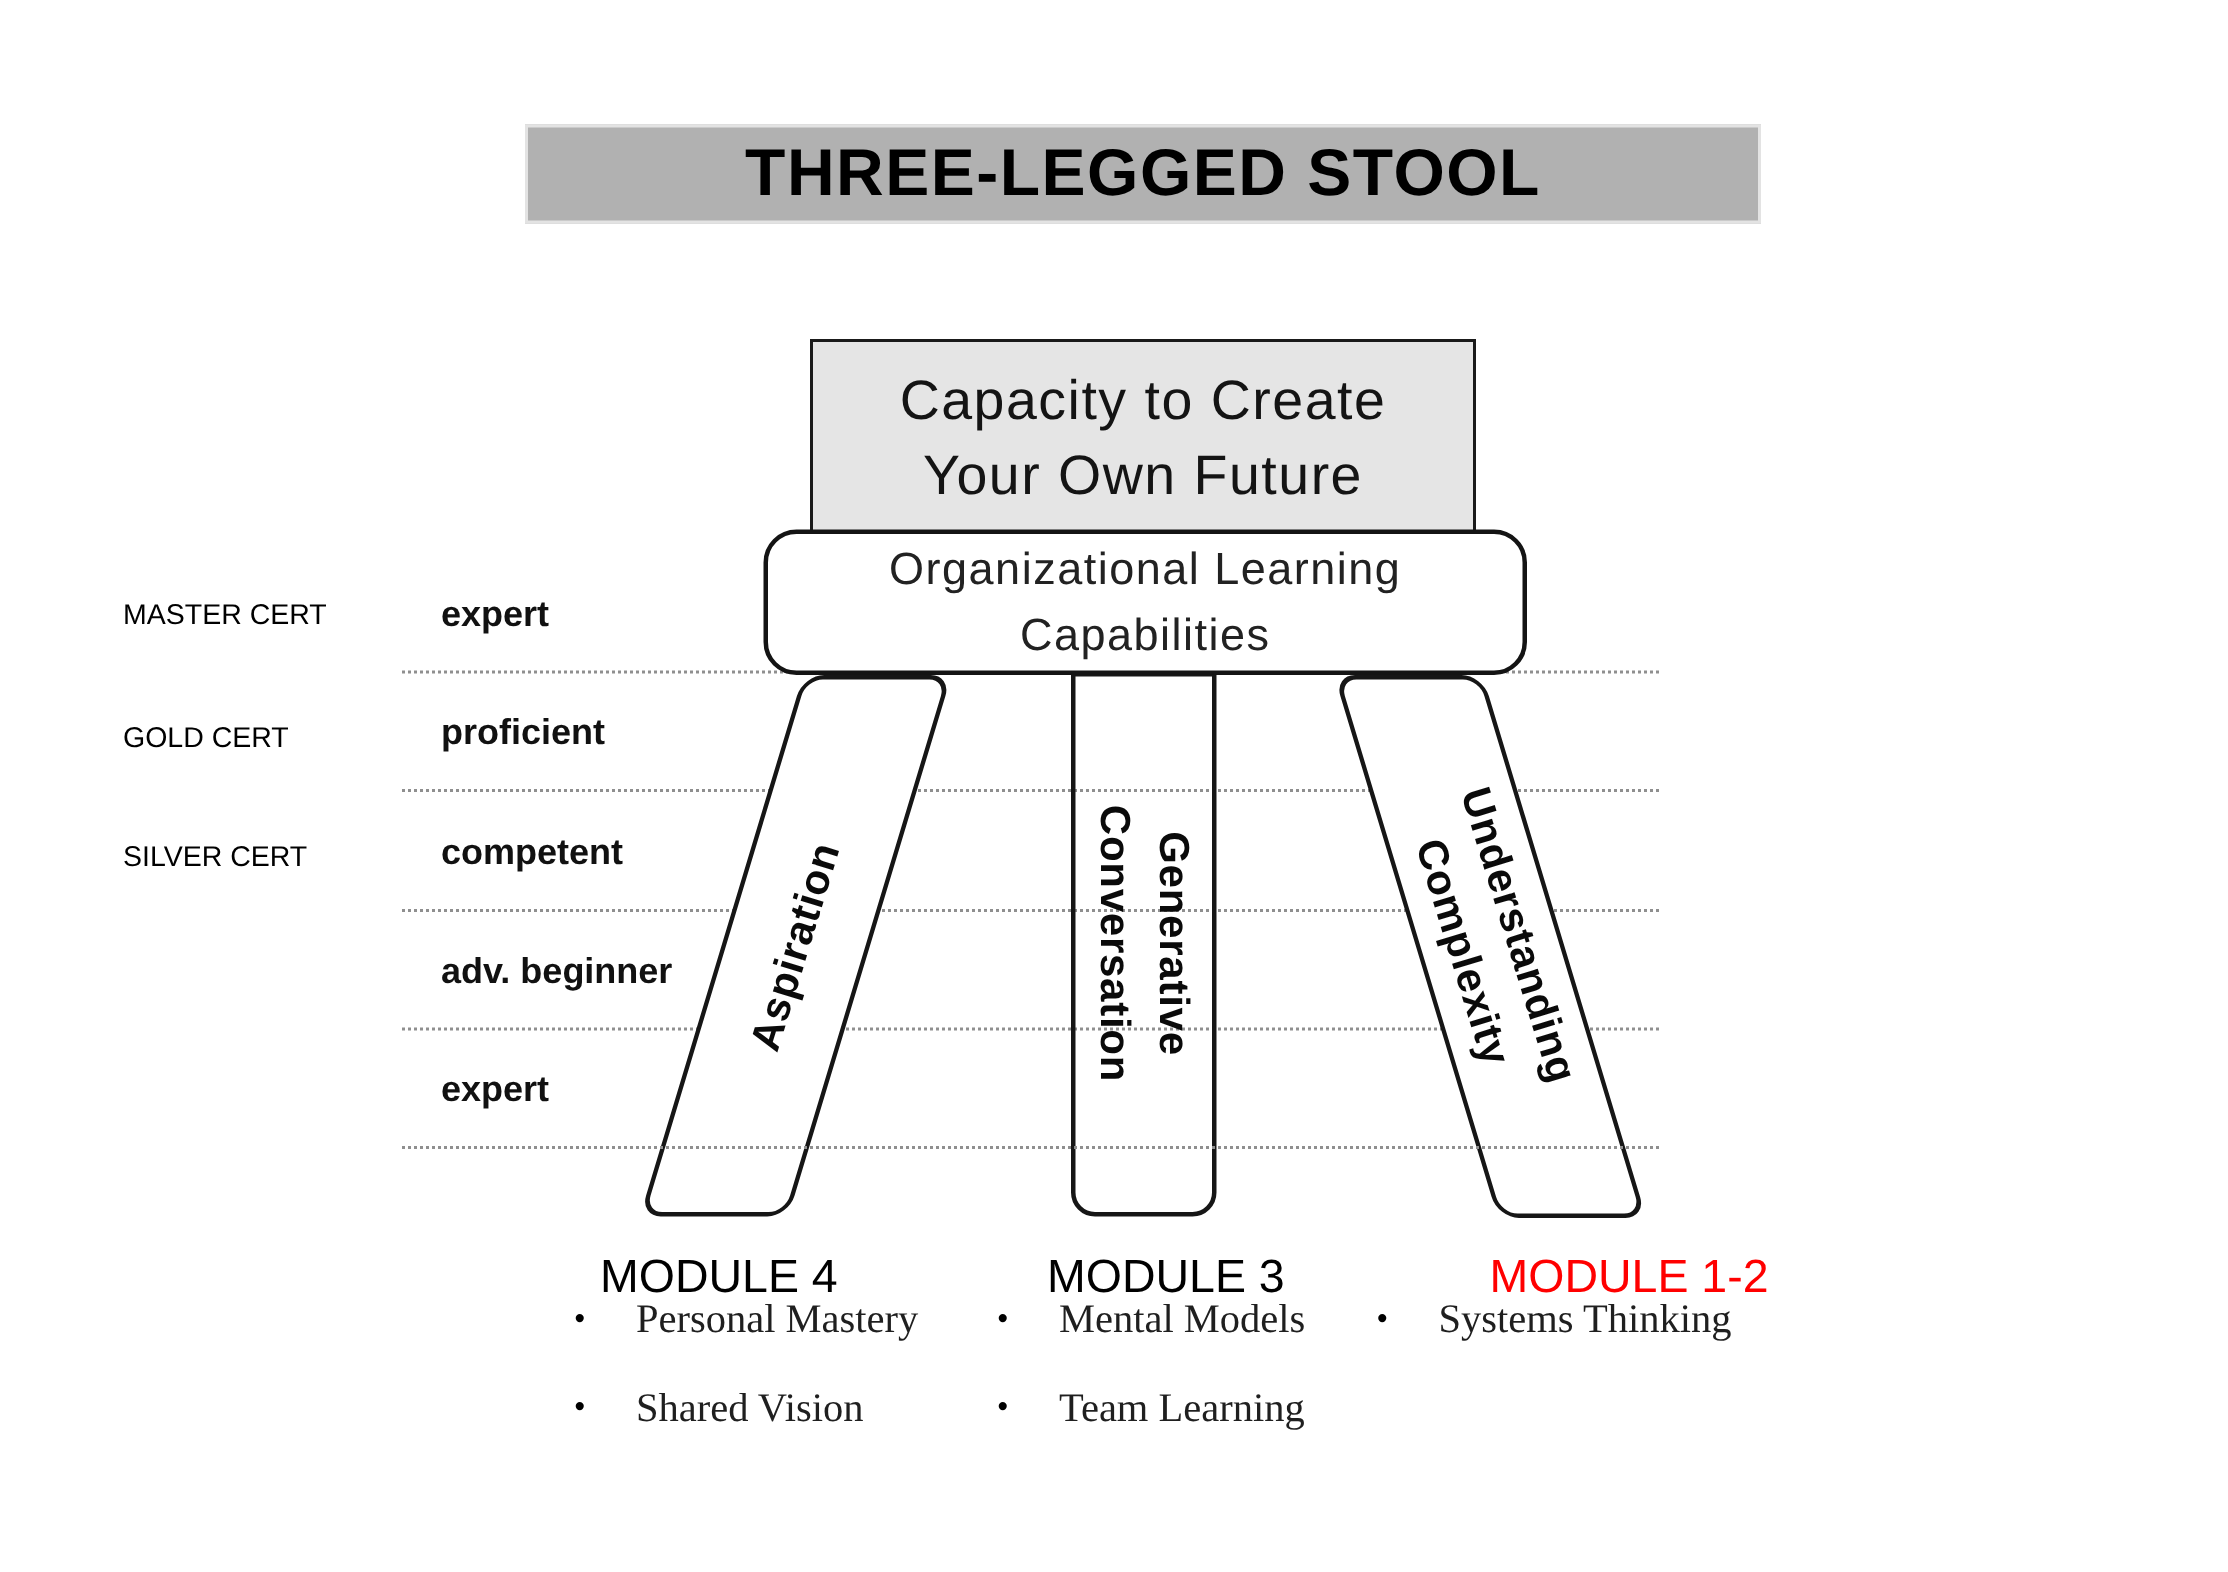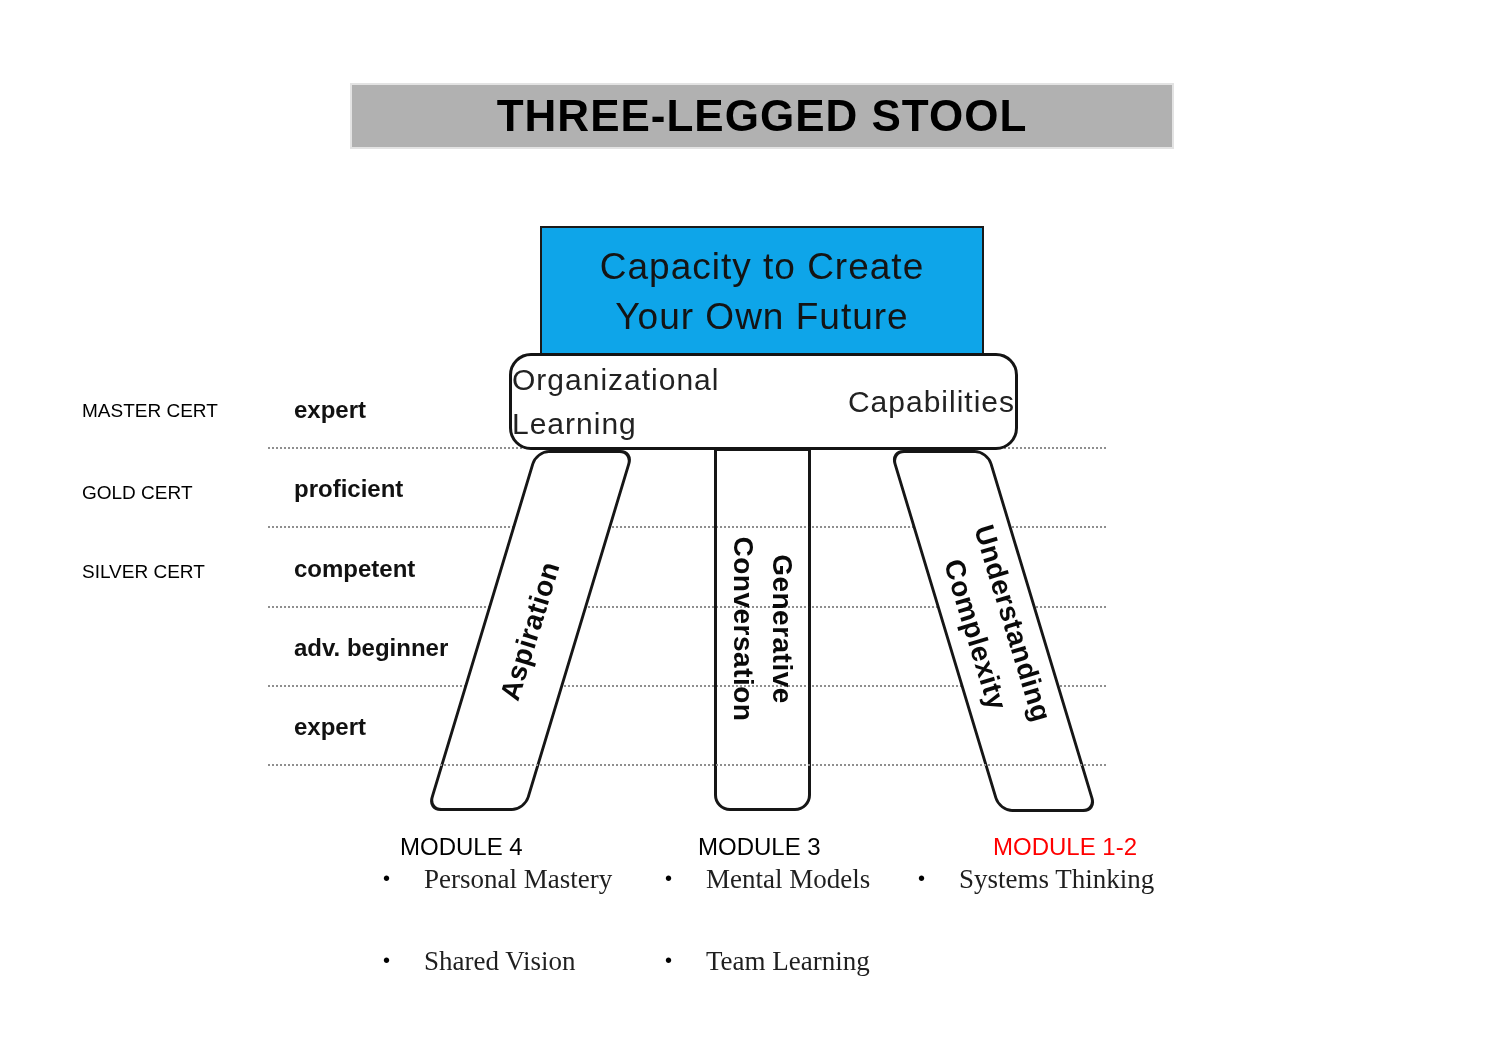--- a/index.html
+++ b/index.html
@@ -44,28 +44,28 @@
     color:#0a0a0a;
   }
   .leg-label div { white-space:nowrap; }
   .lab-aspiration    { left:530px; top:612px; transform:translate(-50%,-50%) rotate(-73deg); }
   .lab-generative    { left:763px; top:610px; transform:translate(-50%,-50%) rotate(90deg); }
   .lab-understanding { left:994px; top:610px; transform:translate(-50%,-50%) rotate(73deg); }
 
   
   .seat-box {
     position:absolute; left:540px; top:207px; width:444px; height:131px;
-    background:#0ea5e9; border:2px solid #1a1a1a; box-sizing:border-box; z-index:5;
+    background:#e5e5e5; border:2px solid #1a1a1a; box-sizing:border-box; z-index:5;
     display:flex; flex-direction:column; align-items:center; justify-content:center;
     font-size:37px; letter-spacing:1px; line-height:1.35; color:#141414;
   }
   .olc-box {
     position:absolute; left:509px; top:334px; width:509px; height:97px;
     background:#fff; border:3px solid #141414; border-radius:22px; box-sizing:border-box;
-    z-index:6; display:flex; flex-direction:row; align-items:center; justify-content:center;
+    z-index:6; display:flex; flex-direction:column; align-items:center; justify-content:center;
     font-size:30px; letter-spacing:1px; line-height:1.45; color:#222;
   }
 
   
   .cert {
     position:absolute; left:82px; font-size:19px; line-height:31px; color:#000;
     white-space:nowrap;
   }
   .cert span { display:block; }
   .cert-master { top:376px; }
@@ -77,38 +77,38 @@
     position:absolute; left:294px; font-size:24px; font-weight:bold; color:#111;
     white-space:nowrap;
   }
   .skill-expert     { top:377px; }
   .skill-proficient { top:456px; }
   .skill-competent  { top:536px; }
   .skill-advbeg     { top:615px; }
   .skill-novice     { top:694px; }
 
   
-  .mod-label { position:absolute; font-size:24px; color:#000; white-space:nowrap; }
+  .mod-label { position:absolute; font-size:31px; color:#000; white-space:nowrap; }
   .mod-label-4  { left:400px; top:814px; }
   .mod-label-3  { left:698px; top:814px; }
   .mod-label-12 { left:993px; top:814px; color:#ff0000; }
 
   .mod-item {
     position:absolute; font-family:"Liberation Serif", serif; font-size:27px;
     color:#1f1f1f; white-space:nowrap;
   }
   .mod-item .bullet {
     display:inline-block; width:41px; font-size:20px; vertical-align:3px;
     font-family:"Liberation Sans", sans-serif; color:#000;
   }
   .item-c1 { left:383px; }
   .item-c2 { left:665px; }
   .item-c3 { left:918px; }
   .row-1 { top:845px; }
-  .row-2 { top:927px; }
+  .row-2 { top:904px; }
 </style>
 </head>
 <body>
 
 <div class="canvas">
 
   <div class="title-bar">
     <span class="title-text">THREE-LEGGED STOOL</span>
   </div>
 

